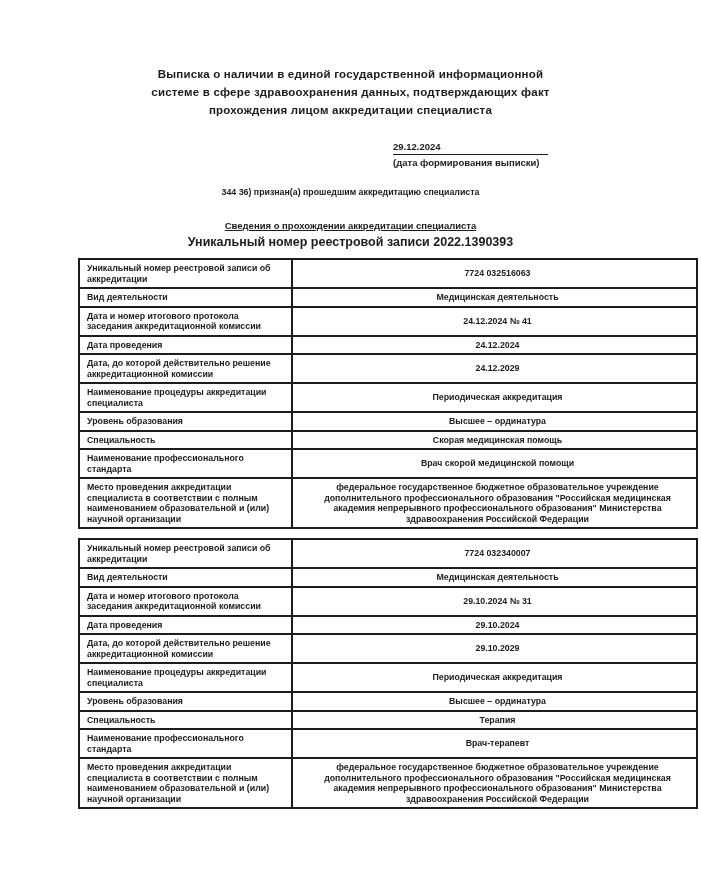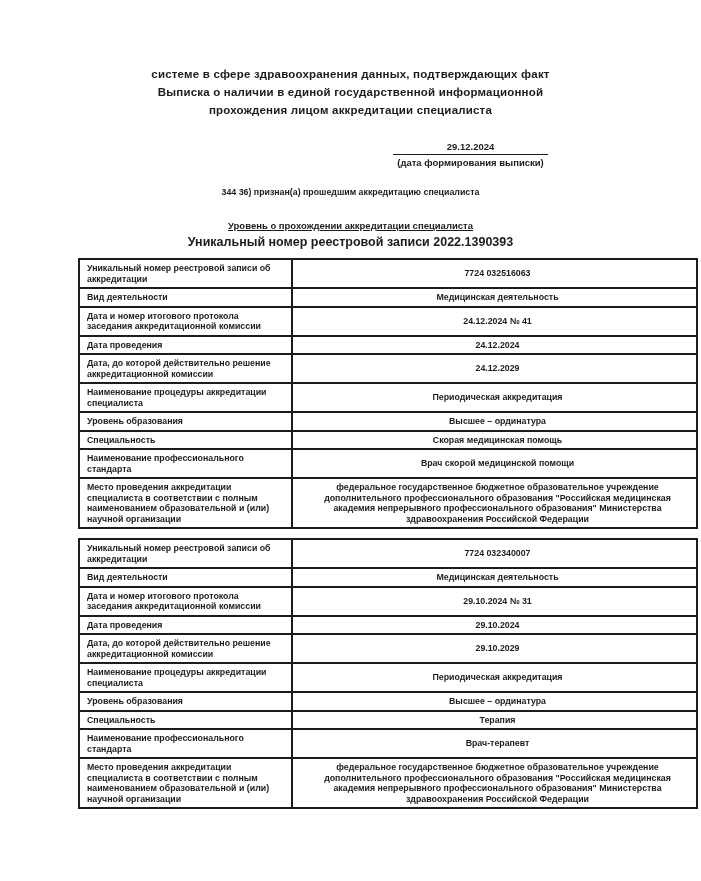--- a/index.html
+++ b/index.html
@@ -18,21 +18,20 @@
     margin-top: 65px;
     text-align: center;
     font-size: 11.5px;
     line-height: 18px;
     letter-spacing: 0.2px;
   }
 
   .date-block {
     margin: 21px 0 0 393px;
     width: 155px;
-    text-align: center;
     font-size: 9.5px;
     line-height: 13px;
   }
   .date-value {
     border-bottom: 1.5px solid #1c1c1c;
     padding-bottom: 1px;
   }
   .date-caption {
     padding-top: 1px;
     white-space: nowrap;
@@ -77,36 +76,36 @@
   }
   table.acc-table td.cell-label { width: 198px; }
   table.acc-table td.cell-value { padding-left: 12px; text-align: center; }
 </style>
 </head>
 <body>
 
 <div class="page">
 
   <div class="doc-title">
+    <div>Выписка о наличии в единой государственной информационной</div>
     <div>системе в сфере здравоохранения данных, подтверждающих факт</div>
-    <div>Выписка о наличии в единой государственной информационной</div>
     <div>прохождения лицом аккредитации специалиста</div>
   </div>
 
   <div class="date-block">
     <div class="date-value">29.12.2024</div>
     <div class="date-caption">(дата формирования выписки)</div>
   </div>
 
   <div class="intro">
     <div>344 36) признан(а) прошедшим аккредитацию специалиста</div>
   </div>
 
   <div class="section-heading">
-    <span class="u">Уровень о прохождении аккредитации специалиста</span>
+    <span class="u">Сведения о прохождении аккредитации специалиста</span>
   </div>
 
   <div class="registry-heading">Уникальный номер реестровой записи 2022.1390393</div>
 
   <table class="acc-table first">
     <tbody>
       <tr>
         <td class="cell-label">Уникальный номер реестровой записи об аккредитации</td>
         <td class="cell-value">7724 032516063</td>
       </tr>

